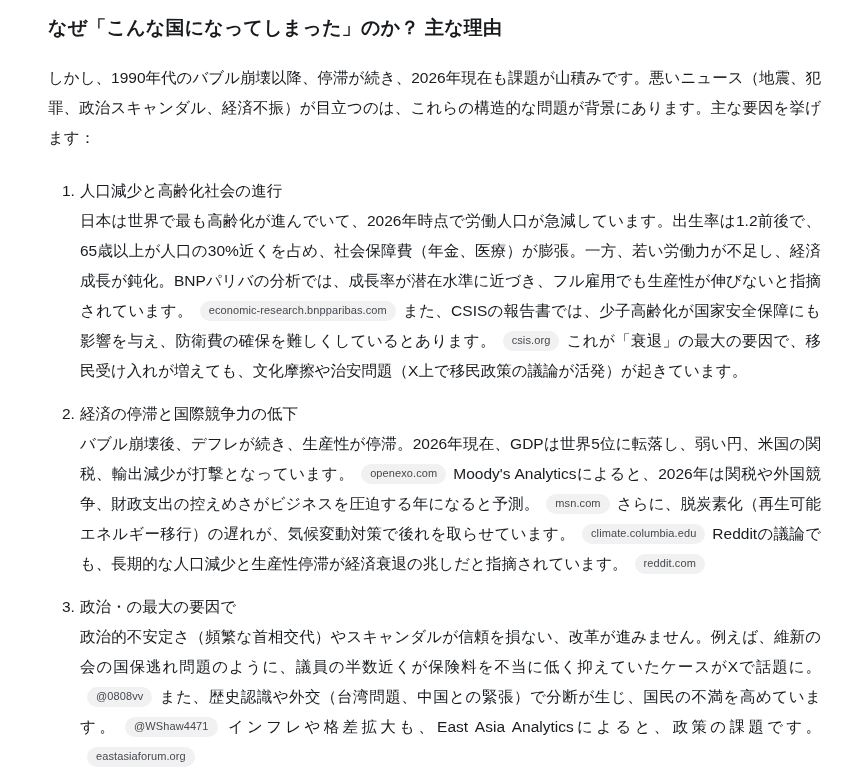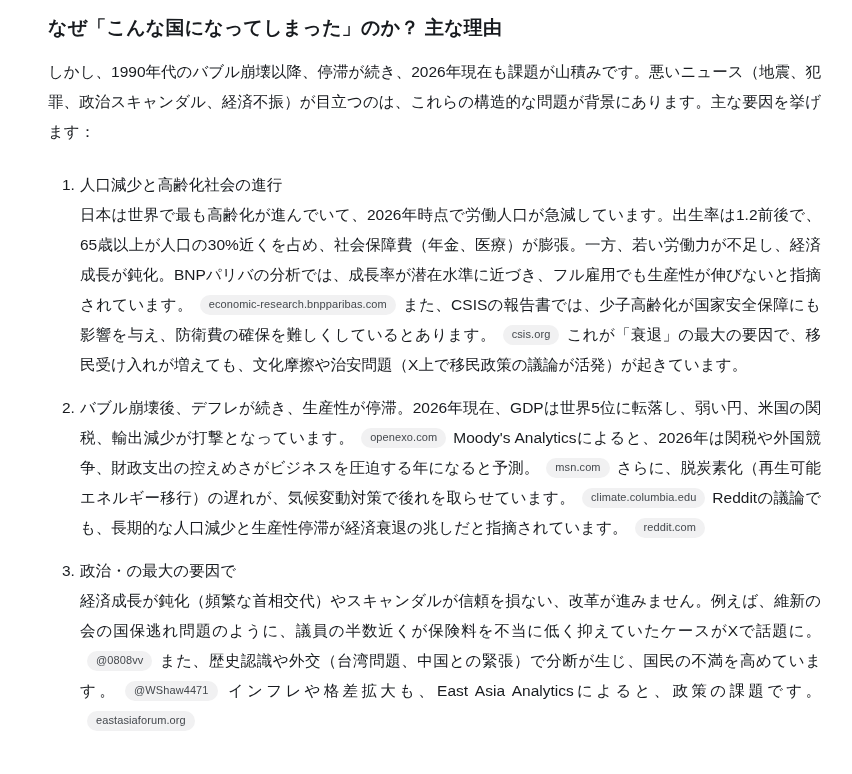--- a/index.html
+++ b/index.html
@@ -16,21 +16,21 @@
     font-family: "Liberation Sans", "DejaVu Sans", sans-serif;
     color: var(--text);
     padding: 14px 31px 20px 48px;
     overflow: hidden;
   }
   .page-title {
     font-size: 19px;
     font-weight: 700;
     line-height: 28px;
     letter-spacing: 0.2px;
-    margin-bottom: 15px;
+    margin-bottom: 21px;
   }
   .para {
     font-size: 15.5px;
     line-height: 30px;
     text-align: justify;
   }
   .intro { margin-bottom: 23px; }
   ol.reasons {
     list-style: none;
     padding-left: 14px;
@@ -85,25 +85,26 @@
     <span class="list-marker">1.</span>
     <div>
       <div class="item-title">人口減少と高齢化社会の進行</div>
       <div class="item-body"><span>日本は世界で最も高齢化が進んでいて、2026年時点で労働人口が急減しています。出生率は1.2前後で、65歳以上が人口の30%近くを占め、社会保障費（年金、医療）が膨張。一方、若い労働力が不足し、経済成長が鈍化。BNPパリバの分析では、成長率が潜在水準に近づき、フル雇用でも生産性が伸びないと指摘されています。</span><span class="pill">economic-research.bnpparibas.com</span><span>また、CSISの報告書では、少子高齢化が国家安全保障にも影響を与え、防衛費の確保を難しくしているとあります。</span><span class="pill">csis.org</span><span>これが「衰退」の最大の要因で、移民受け入れが増えても、文化摩擦や治安問題（X上で移民政策の議論が活発）が起きています。</span></div>
     </div>
   </li>
 
   <li>
     <span class="list-marker">2.</span>
     <div>
+      <div class="item-title">経済の停滞と国際競争力の低下</div>
       <div class="item-body"><span>バブル崩壊後、デフレが続き、生産性が停滞。2026年現在、GDPは世界5位に転落し、弱い円、米国の関税、輸出減少が打撃となっています。</span><span class="pill">openexo.com</span><span>Moody's Analyticsによると、2026年は関税や外国競争、財政支出の控えめさがビジネスを圧迫する年になると予測。</span><span class="pill">msn.com</span><span>さらに、脱炭素化（再生可能エネルギー移行）の遅れが、気候変動対策で後れを取らせています。</span><span class="pill">climate.columbia.edu</span><span>Redditの議論でも、長期的な人口減少と生産性停滞が経済衰退の兆しだと指摘されています。</span><span class="pill">reddit.com</span></div>
     </div>
   </li>
 
   <li>
     <span class="list-marker">3.</span>
     <div>
       <div class="item-title">政治・の最大の要因で</div>
-      <div class="item-body"><span>経済成長が鈍化（頻繁な首相交代）やスキャンダルが信頼を損ない、改革が進みません。例えば、維新の会の国保逃れ問題のように、議員の半数近くが保険料を不当に低く抑えていたケースがXで話題に。</span><span class="pill">@0808vv</span><span>また、歴史認識や外交（台湾問題、中国との緊張）で分断が生じ、国民の不満を高めています。</span><span class="pill">@WShaw4471</span><span>インフレや格差拡大も、East Asia Analyticsによると、政策の課題です。</span><span class="pill">eastasiaforum.org</span></div>
+      <div class="item-body"><span>政治的不安定さ（頻繁な首相交代）やスキャンダルが信頼を損ない、改革が進みません。例えば、維新の会の国保逃れ問題のように、議員の半数近くが保険料を不当に低く抑えていたケースがXで話題に。</span><span class="pill">@0808vv</span><span>また、歴史認識や外交（台湾問題、中国との緊張）で分断が生じ、国民の不満を高めています。</span><span class="pill">@WShaw4471</span><span>インフレや格差拡大も、East Asia Analyticsによると、政策の課題です。</span><span class="pill">eastasiaforum.org</span></div>
     </div>
   </li>
 
 </ol>
 
 </body></html>

